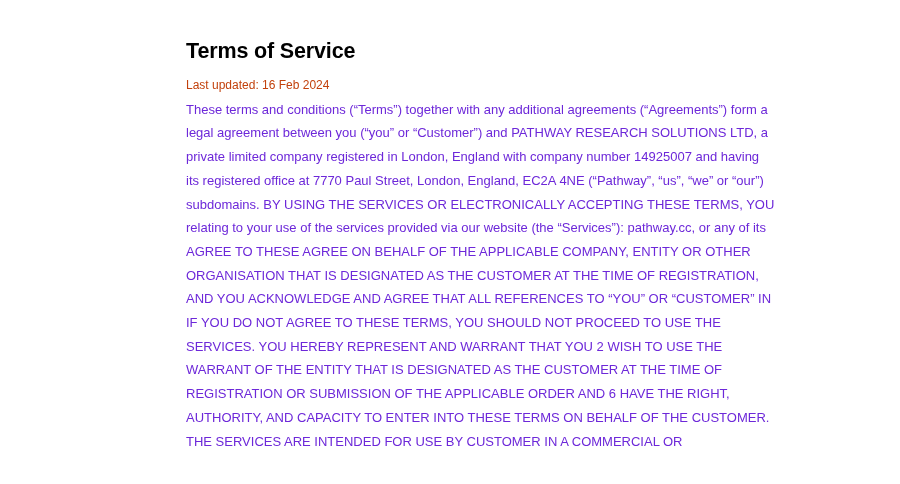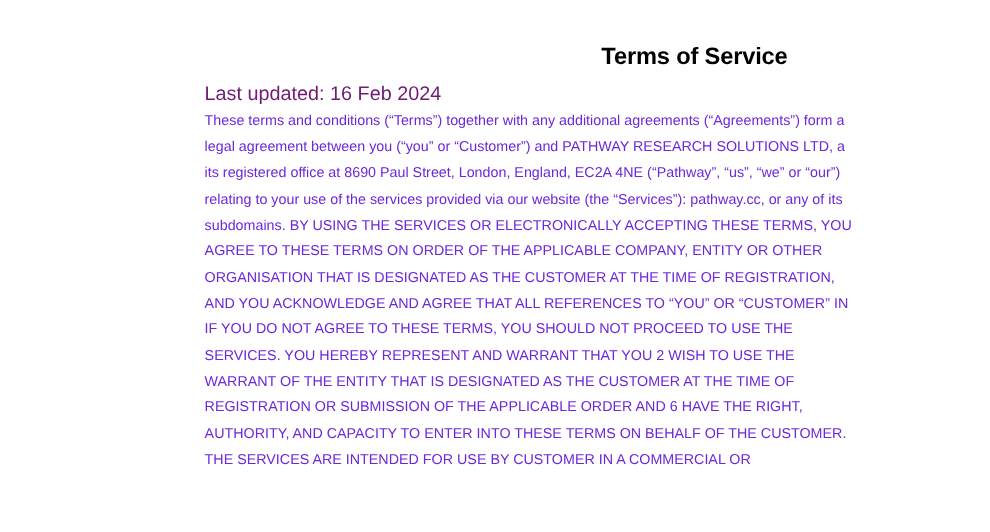--- a/index.html
+++ b/index.html
@@ -33,27 +33,26 @@
   }
 
   #page-title {
     font-size: 21.5px;
     font-weight: bold;
     line-height: 26px;
     letter-spacing: -0.15px;
     color: #000000;
     margin: 0;
     padding-top: 38px;
-    text-align: right;
   }
 
   #last-updated {
-    font-size: 18px;
+    font-size: 12px;
     line-height: 23.7px;
-    color: #701a75;
+    color: #c2410c;
     margin: 0;
     padding-top: 10px;
   }
 
   .body-block {
     margin: 0;
     padding-top: 0px;
   }
 
   .doc-line {
@@ -69,24 +68,25 @@
 <div id="page">
   <div id="doc">
 
     <h1 id="page-title">Terms of Service</h1>
 
     <p id="last-updated">Last updated: 16 Feb 2024</p>
 
     <div class="body-block">
         <div class="doc-line">These terms and conditions (“Terms”) together with any additional agreements (“Agreements”) form a</div>
         <div class="doc-line">legal agreement between you (“you” or “Customer”) and PATHWAY RESEARCH SOLUTIONS LTD, a</div>
-        <div class="doc-line">its registered office at 8690 Paul Street, London, England, EC2A 4NE (“Pathway”, “us”, “we” or “our”)</div>
+        <div class="doc-line">private limited company registered in London, England with company number 14925007 and having</div>
+        <div class="doc-line">its registered office at 7770 Paul Street, London, England, EC2A 4NE (“Pathway”, “us”, “we” or “our”)</div>
+        <div class="doc-line">subdomains. BY USING THE SERVICES OR ELECTRONICALLY ACCEPTING THESE TERMS, YOU</div>
         <div class="doc-line">relating to your use of the services provided via our website (the “Services”): pathway.cc, or any of its</div>
-        <div class="doc-line">subdomains. BY USING THE SERVICES OR ELECTRONICALLY ACCEPTING THESE TERMS, YOU</div>
-        <div class="doc-line">AGREE TO THESE TERMS ON ORDER OF THE APPLICABLE COMPANY, ENTITY OR OTHER</div>
+        <div class="doc-line">AGREE TO THESE AGREE ON BEHALF OF THE APPLICABLE COMPANY, ENTITY OR OTHER</div>
         <div class="doc-line">ORGANISATION THAT IS DESIGNATED AS THE CUSTOMER AT THE TIME OF REGISTRATION,</div>
         <div class="doc-line">AND YOU ACKNOWLEDGE AND AGREE THAT ALL REFERENCES TO “YOU” OR “CUSTOMER” IN</div>
         <div class="doc-line">IF YOU DO NOT AGREE TO THESE TERMS, YOU SHOULD NOT PROCEED TO USE THE</div>
         <div class="doc-line">SERVICES. YOU HEREBY REPRESENT AND WARRANT THAT YOU 2 WISH TO USE THE</div>
         <div class="doc-line">WARRANT OF THE ENTITY THAT IS DESIGNATED AS THE CUSTOMER AT THE TIME OF</div>
         <div class="doc-line">REGISTRATION OR SUBMISSION OF THE APPLICABLE ORDER AND 6 HAVE THE RIGHT,</div>
         <div class="doc-line">AUTHORITY, AND CAPACITY TO ENTER INTO THESE TERMS ON BEHALF OF THE CUSTOMER.</div>
         <div class="doc-line">THE SERVICES ARE INTENDED FOR USE BY CUSTOMER IN A COMMERCIAL OR</div>
       </div>
 

